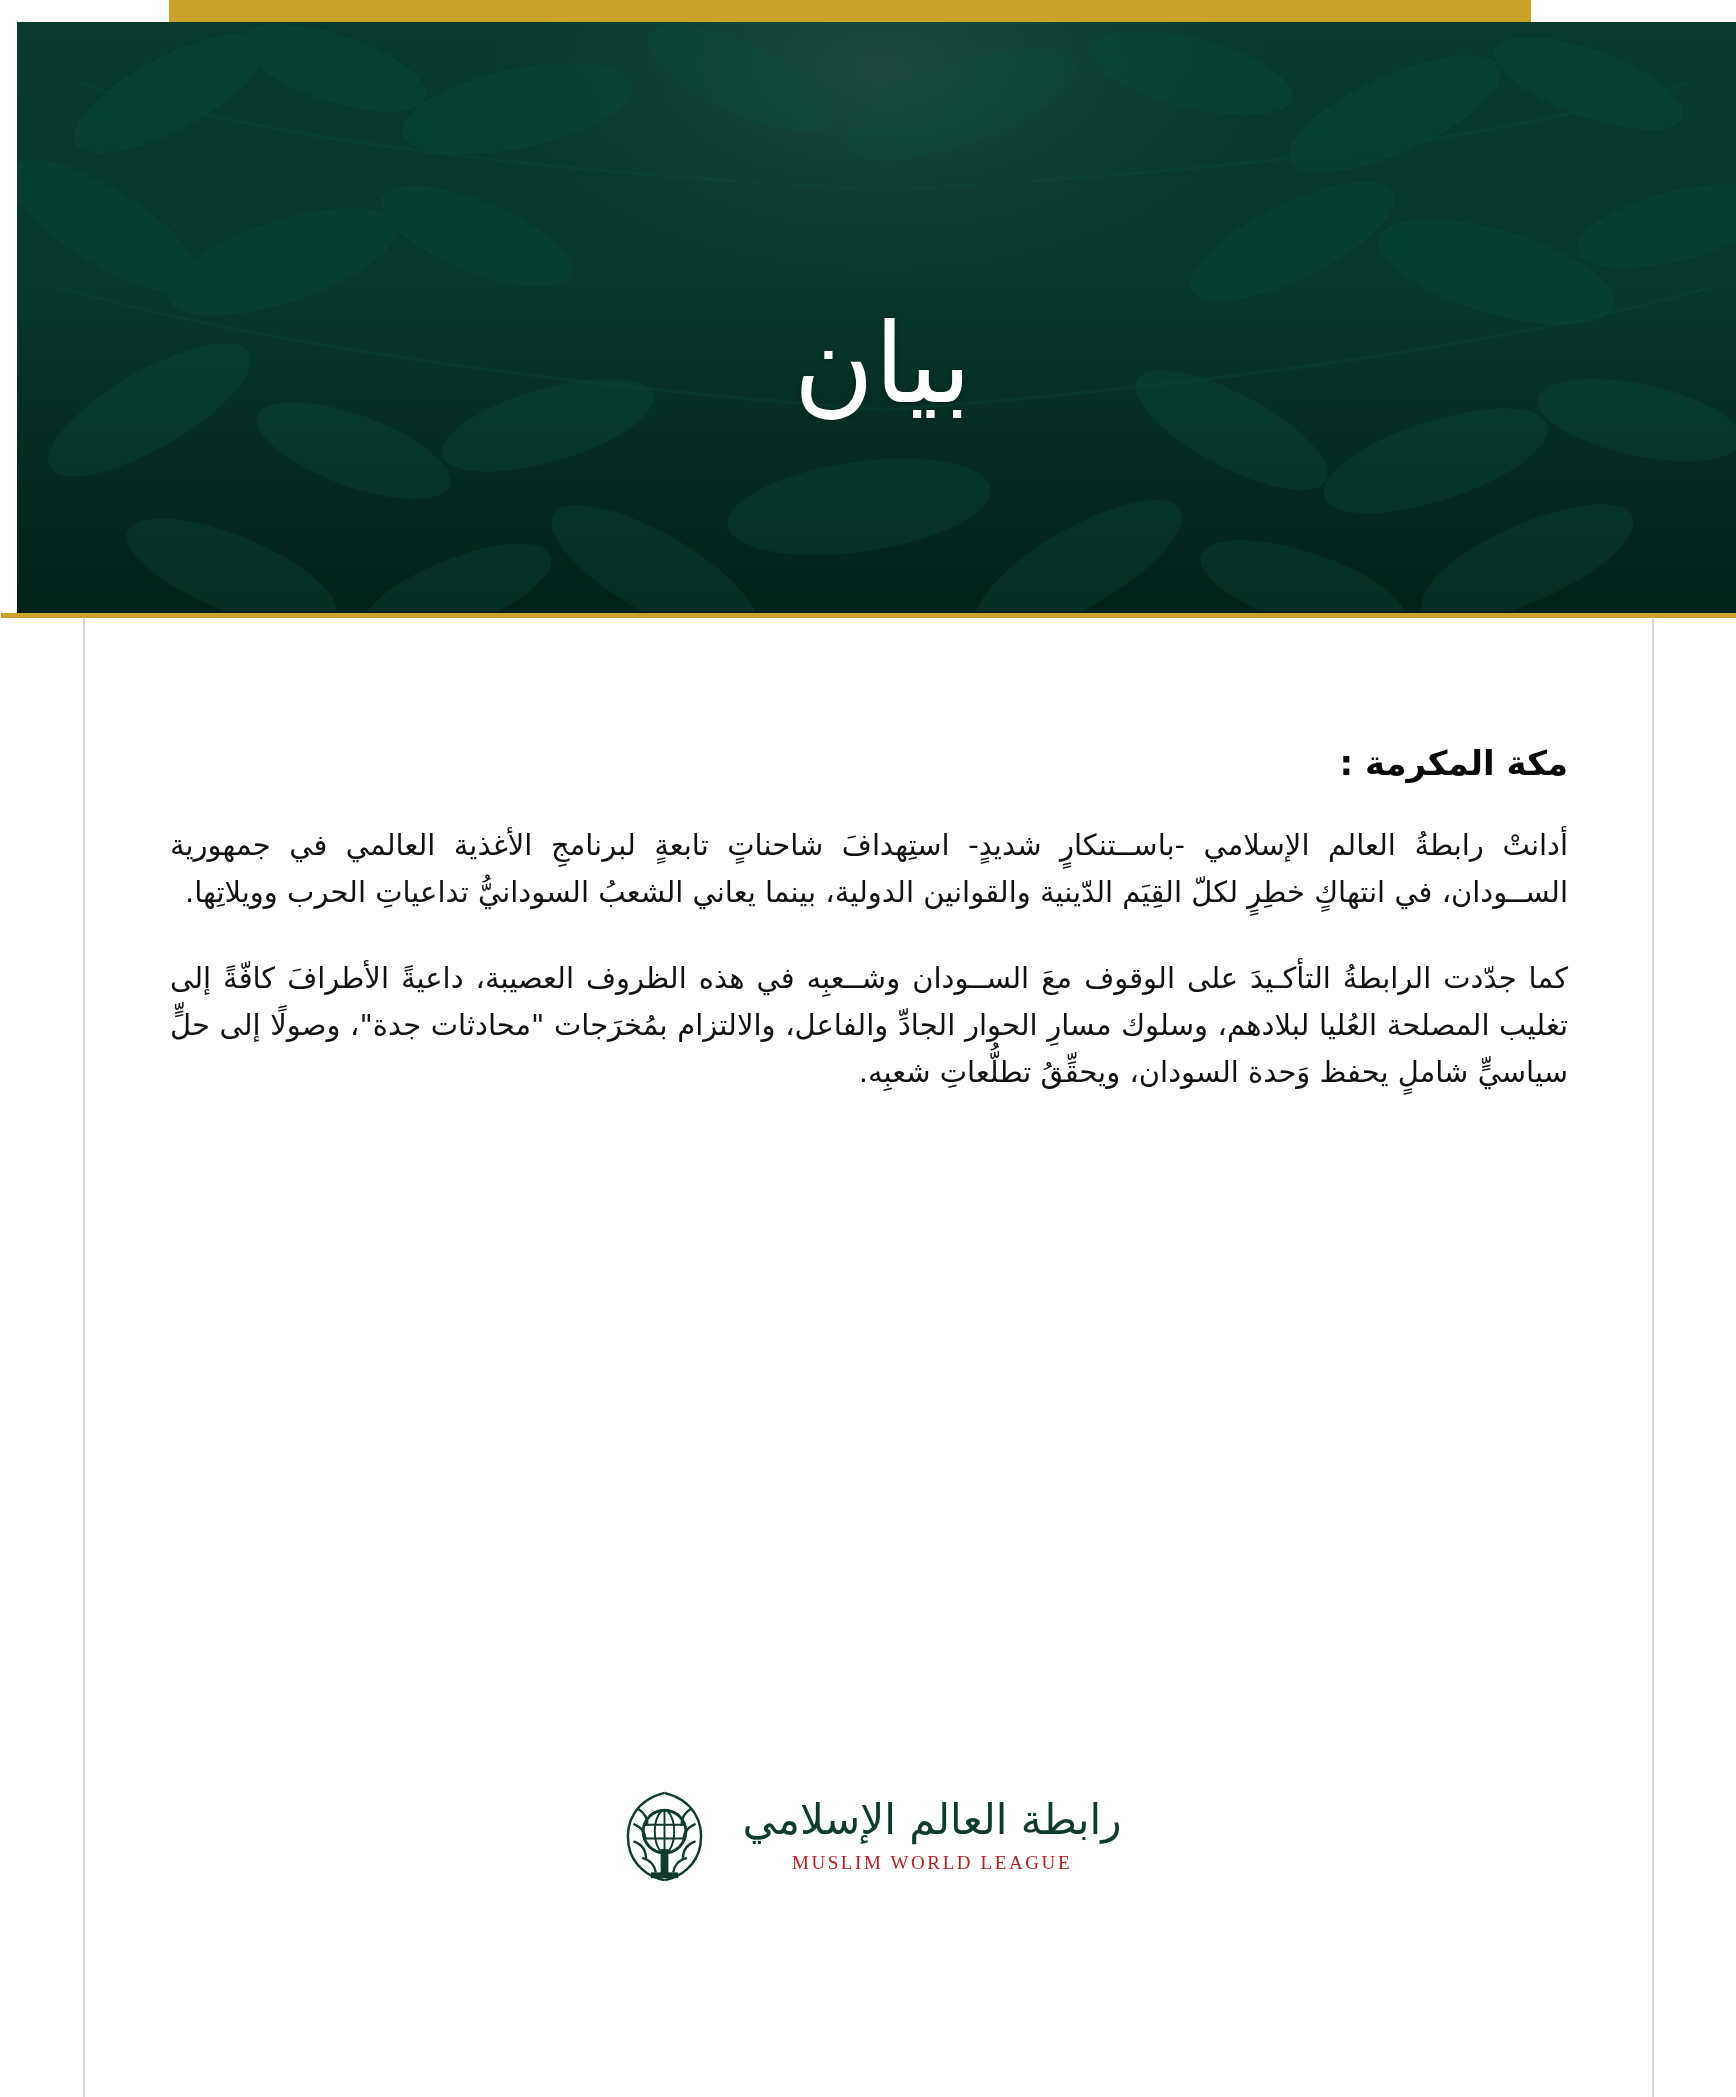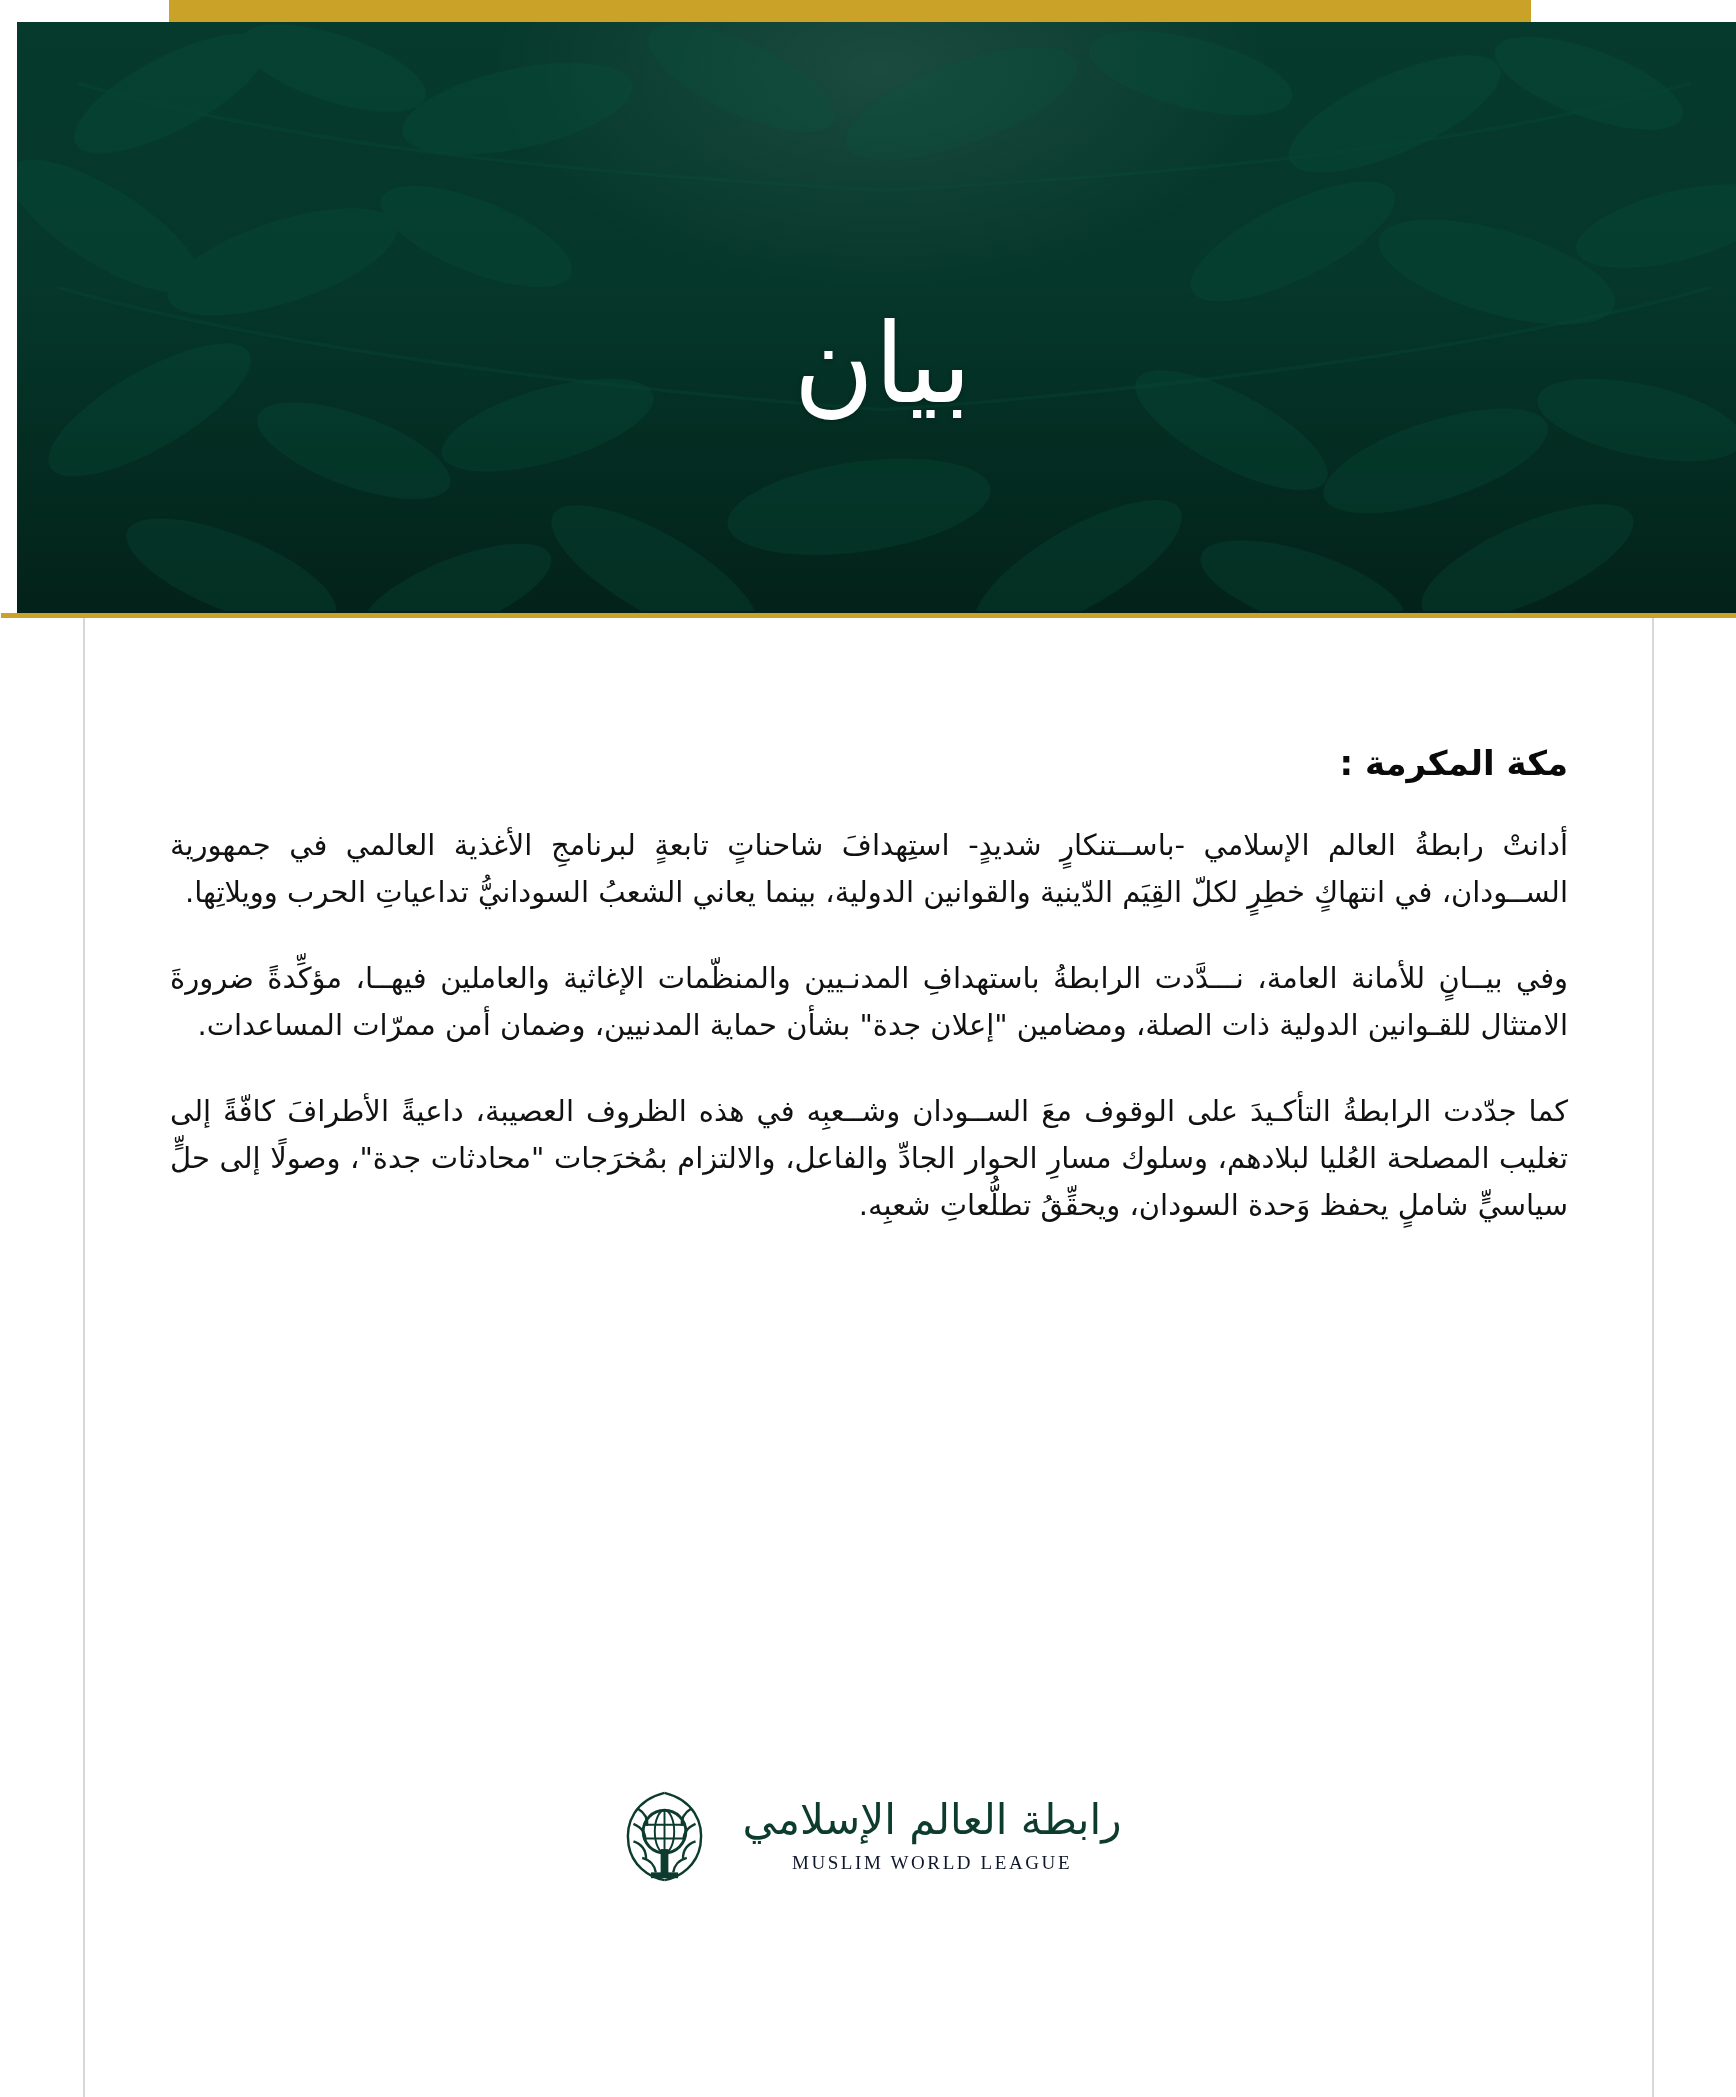--- a/index.html
+++ b/index.html
@@ -140,21 +140,21 @@
   .footer-arabic {
     font-size: 42px;
     line-height: 1.1;
     color: #0d3b2e;
     white-space: nowrap;
   }
   .footer-latin {
     margin-top: 8.2px;
     font-size: 19px;
     letter-spacing: 2.6px;
-    color: #0f172a;
+    color: #b91c1c;
     font-family: "Liberation Serif", "DejaVu Serif", serif;
     white-space: nowrap;
   }
   .emblem {
     width: 97px;
     height: 97px;
     flex: 0 0 auto;
   }
 </style>
 </head>
@@ -208,21 +208,20 @@
 
 <div class="header-underline"></div>
 
 <div class="sheet"></div>
 <div class="left-rule"></div>
 <div class="right-rule"></div>
 
 <div class="content">
   <div class="dateline">مكة المكرمة :</div>
   <p class="para">أدانتْ رابطةُ العالم الإسلامي -باســتنكارٍ شديدٍ- استِهدافَ شاحناتٍ تابعةٍ لبرنامجِ الأغذية العالمي في جمهورية الســودان، في انتهاكٍ خطِرٍ لكلّ القِيَم الدّينية والقوانين الدولية، بينما يعاني الشعبُ السودانيُّ تداعياتِ الحرب وويلاتِها.</p>
-  <p class="para">وفي بيــانٍ للأمانة العامة، نـــدَّدت الرابطةُ باستهدافِ المدنـيين والمنظّمات الإغاثية والعاملين فيهــا، مؤكِّدةً ضرورةَ الامتثال للقـوانين الدولية ذات الصلة، ومضامين "إعلان جدة" بشأن حماية المدنيين، وضمان أمن ممرّات المساعدات.</p>
   <p class="para">كما جدّدت الرابطةُ التأكـيدَ على الوقوف معَ الســودان وشــعبِه في هذه الظروف العصيبة، داعيةً الأطرافَ كافّةً إلى تغليب المصلحة العُليا لبلادهم، وسلوك مسارِ الحوار الجادِّ والفاعل، والالتزام بمُخرَجات "محادثات جدة"، وصولًا إلى حلٍّ سياسيٍّ شاملٍ يحفظ وَحدة السودان، ويحقِّقُ تطلُّعاتِ شعبِه.</p>
 </div>
 
 <div class="footer">
   <div class="footer-word">
     <div class="footer-arabic">رابطة العالم الإسلامي</div>
     <div class="footer-latin">MUSLIM WORLD LEAGUE</div>
   </div>
   <svg class="emblem" viewBox="0 0 200 200">
     <g fill="none" stroke="#0d3b2e" stroke-width="5">

